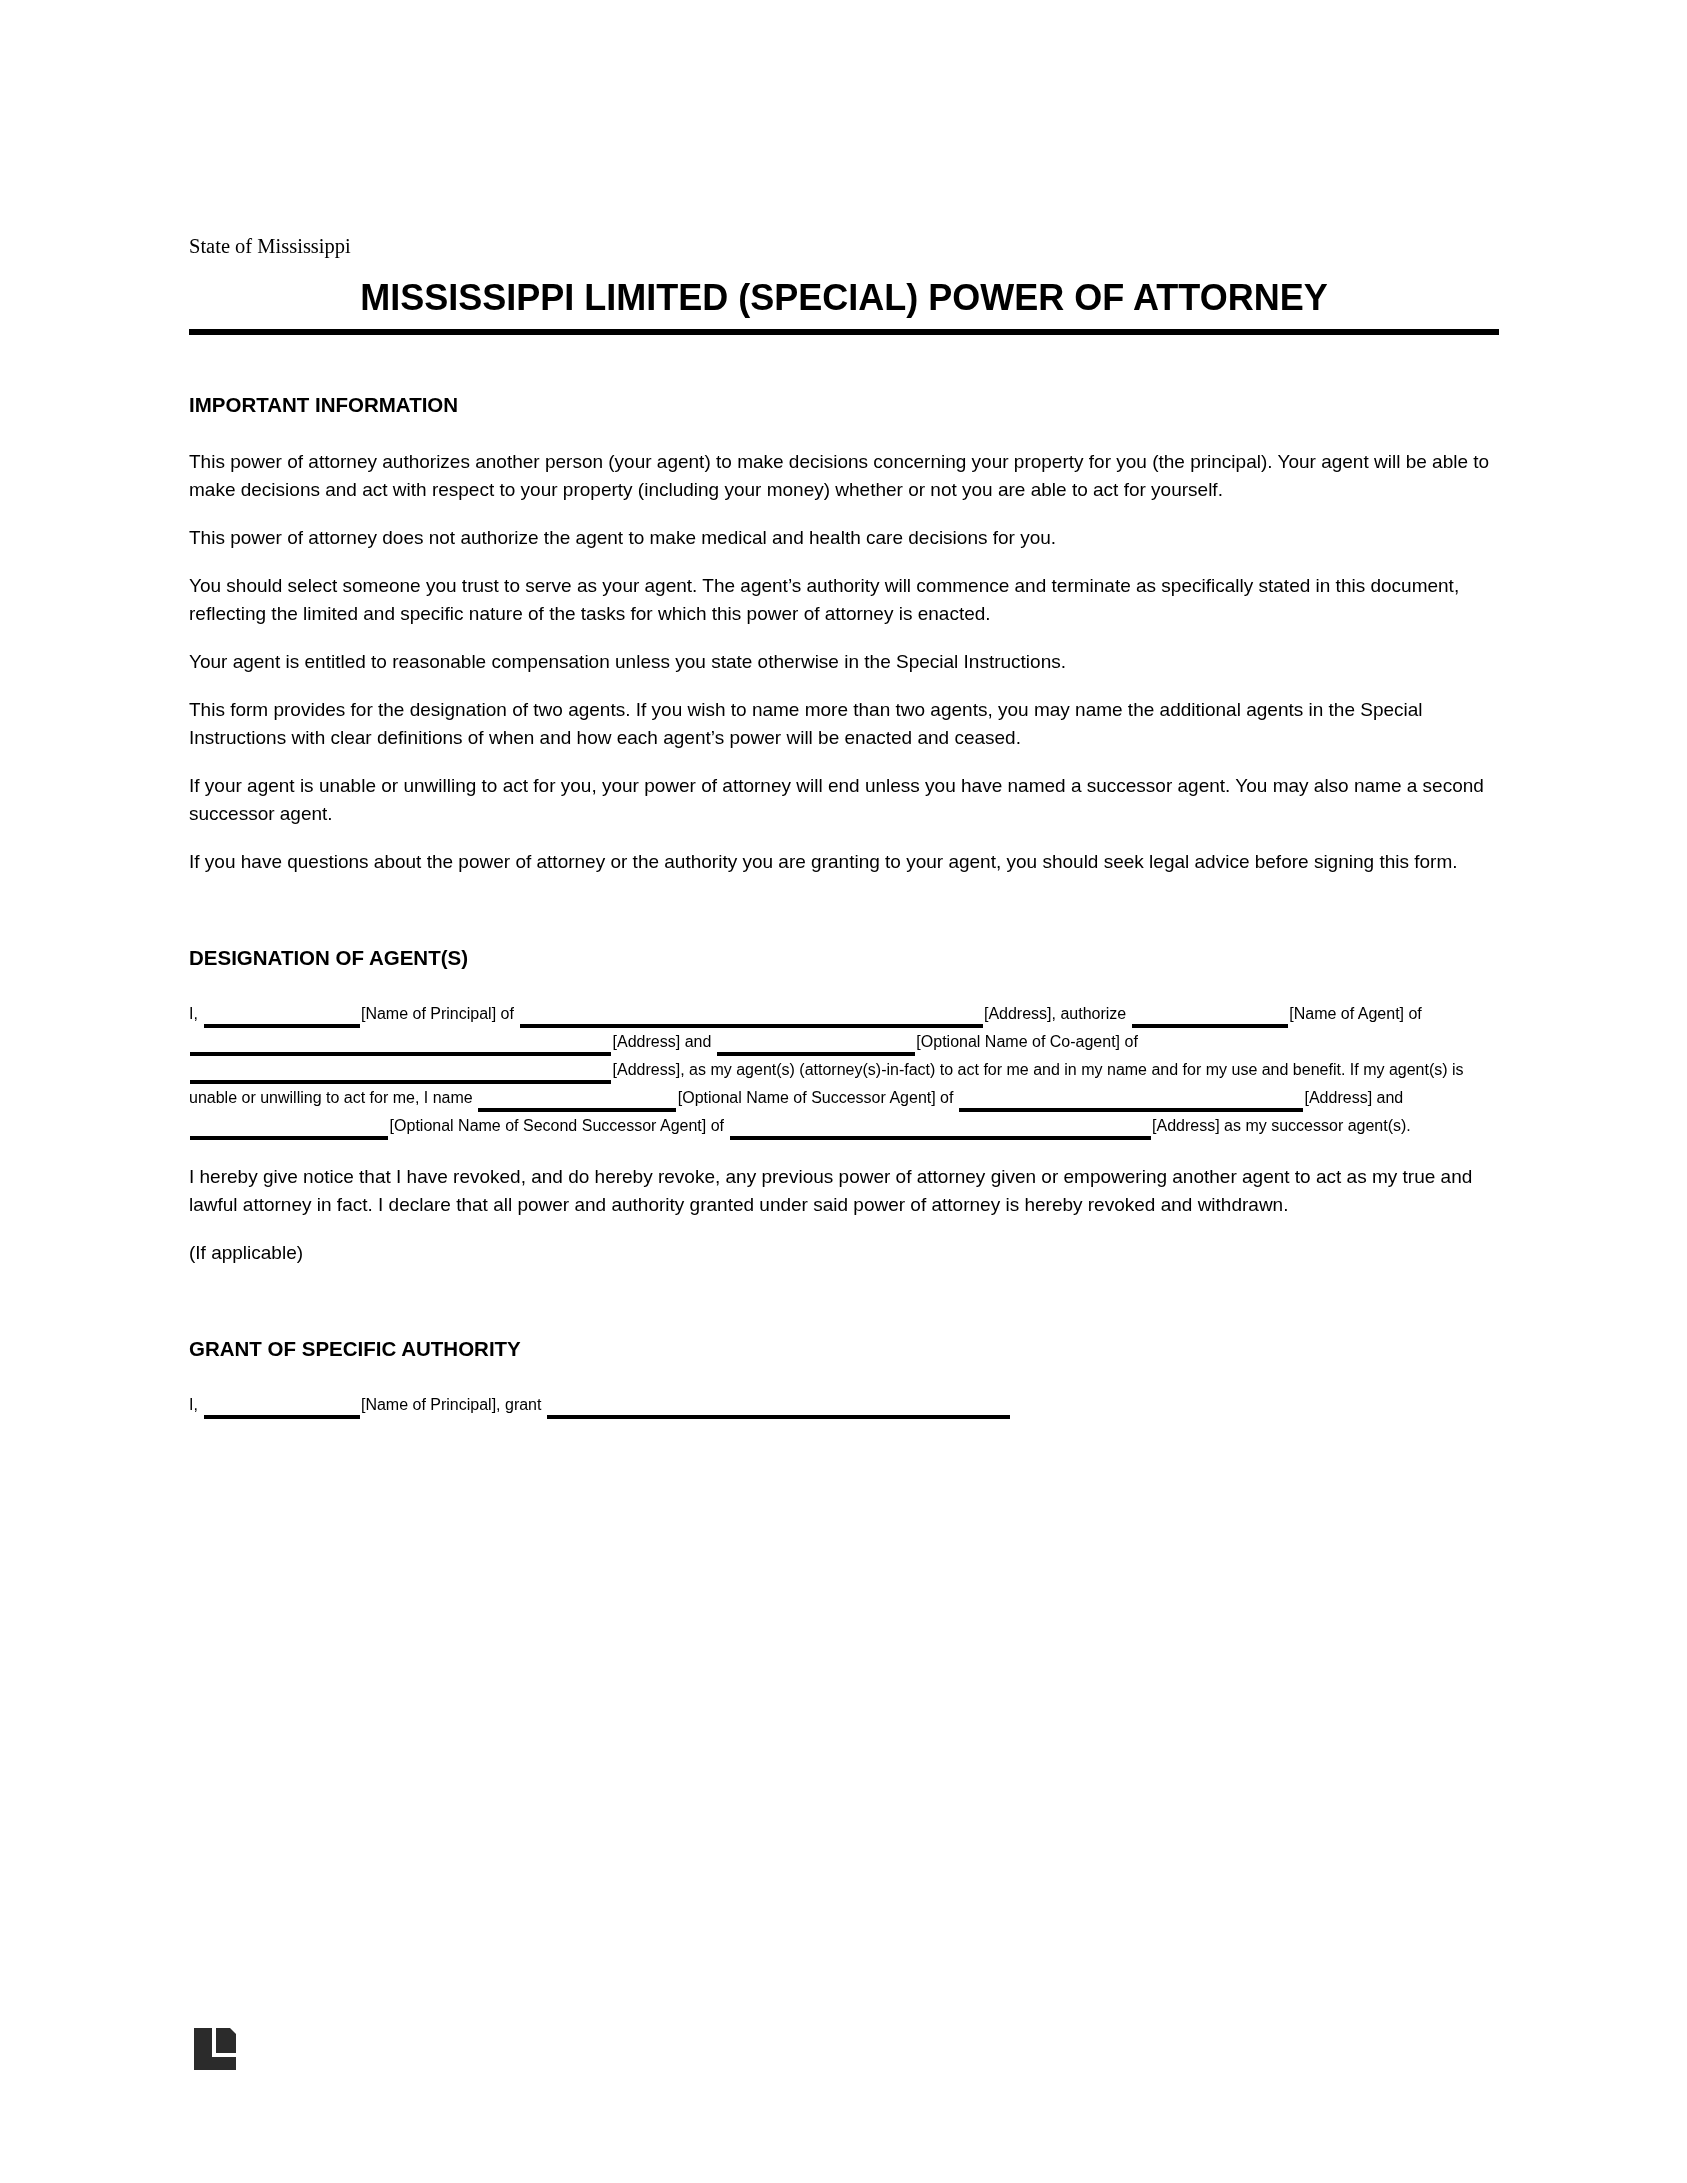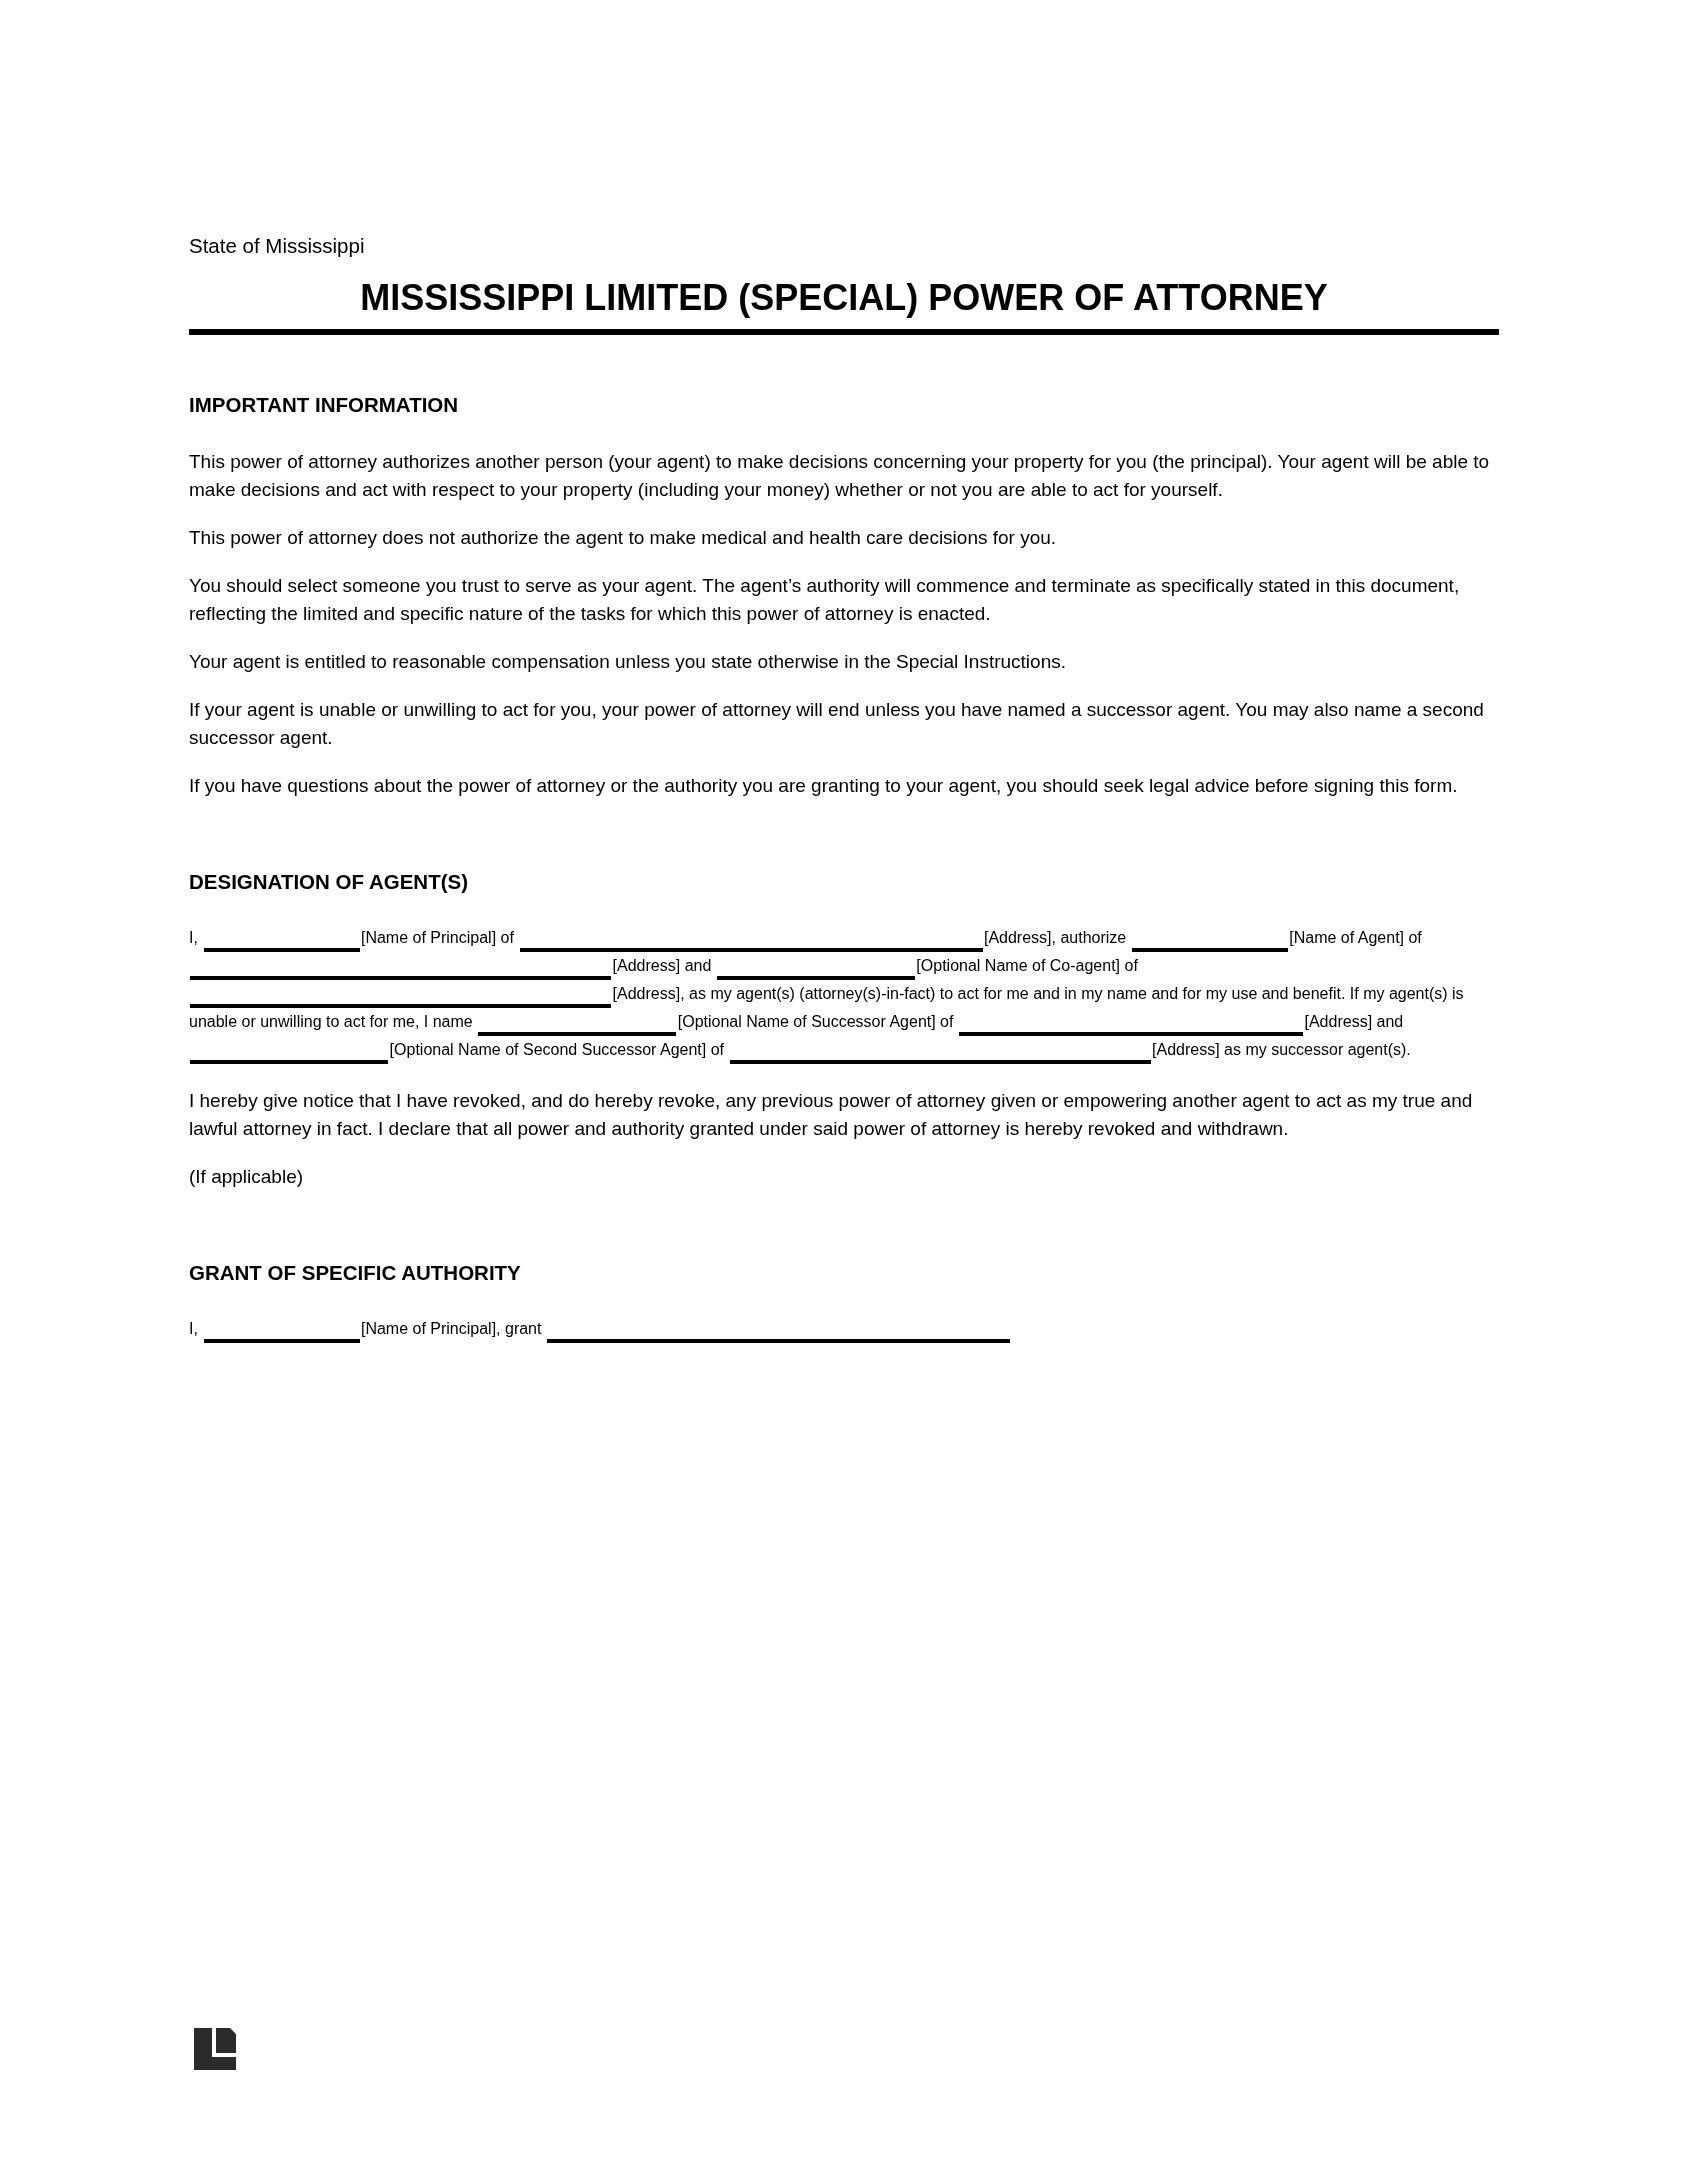--- a/index.html
+++ b/index.html
@@ -25,20 +25,21 @@
     left: 189px;
     top: 233px;
     width: 1310px;
   }
   .state-line {
     font-size: 20.5px;
     line-height: 26.5px;
     font-weight: normal;
     letter-spacing: 0px;
     margin: 0 0 17px 0;
+    font-family: Liberation Serif, serif;
   }
   .doc-title {
     font-size: 36px;
     line-height: 42px;
     font-weight: bold;
     text-align: center;
     margin: 0;
     padding: 0 26.5px;
     letter-spacing: 0px;
   }
@@ -152,20 +153,21 @@
     <div class="spacer-md"></div>
 
     <p class="body-text">This power of attorney authorizes another person (your agent) to make decisions concerning your property for you (the principal). Your agent will be able to make decisions and act with respect to your property (including your money) whether or not you are able to act for yourself.</p>
 
     <p class="body-text">This power of attorney does not authorize the agent to make medical and health care decisions for you.</p>
 
     <p class="body-text">You should select someone you trust to serve as your agent. The agent’s authority will commence and terminate as specifically stated in this document, reflecting the limited and specific nature of the tasks for which this power of attorney is enacted.</p>
 
     <p class="body-text">Your agent is entitled to reasonable compensation unless you state otherwise in the Special Instructions.</p>
 
+    <p class="body-text">This form provides for the designation of two agents. If you wish to name more than two agents, you may name the additional agents in the Special Instructions with clear definitions of when and how each agent’s power will be enacted and ceased.</p>
 
     <p class="body-text">If your agent is unable or unwilling to act for you, your power of attorney will end unless you have named a successor agent. You may also name a second successor agent.</p>
 
     <p class="body-text bold">If you have questions about the power of attorney or the authority you are granting to your agent, you should seek legal advice before signing this form.</p>
 
     <div class="spacer-xxl"></div>
 
     <div class="section-heading">DESIGNATION OF AGENT(S)</div>
 
     <div class="spacer-md"></div>

